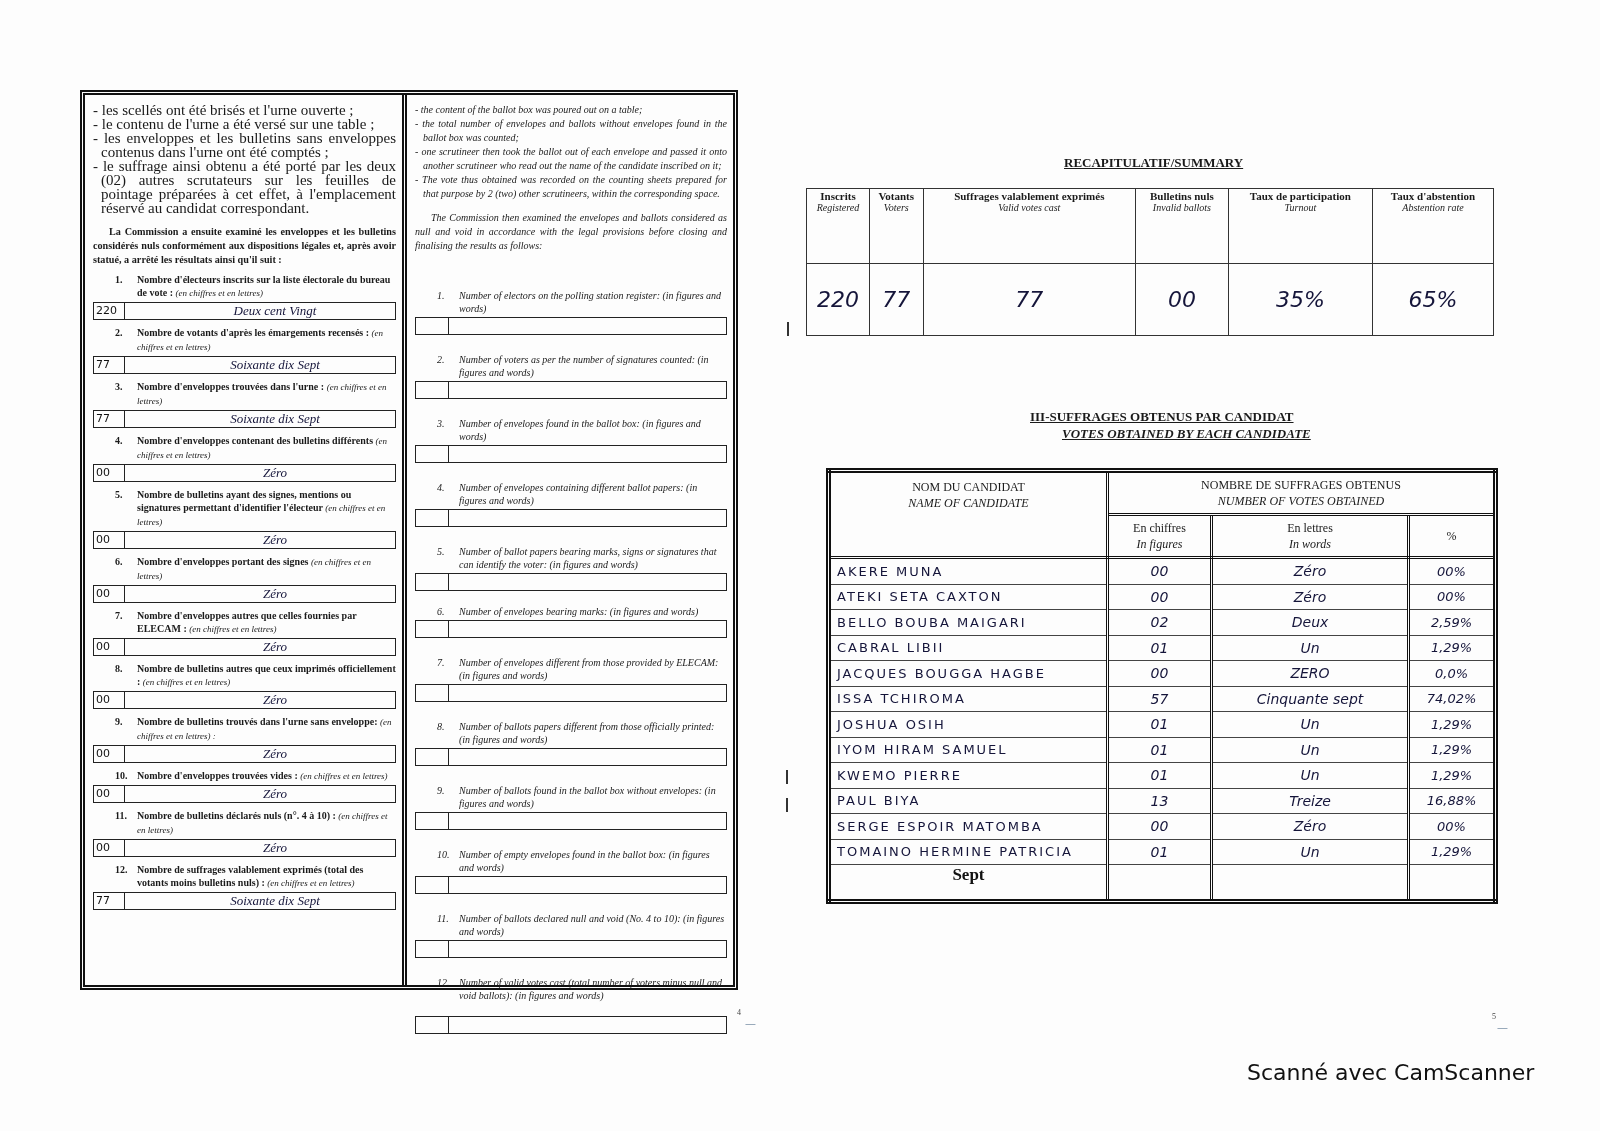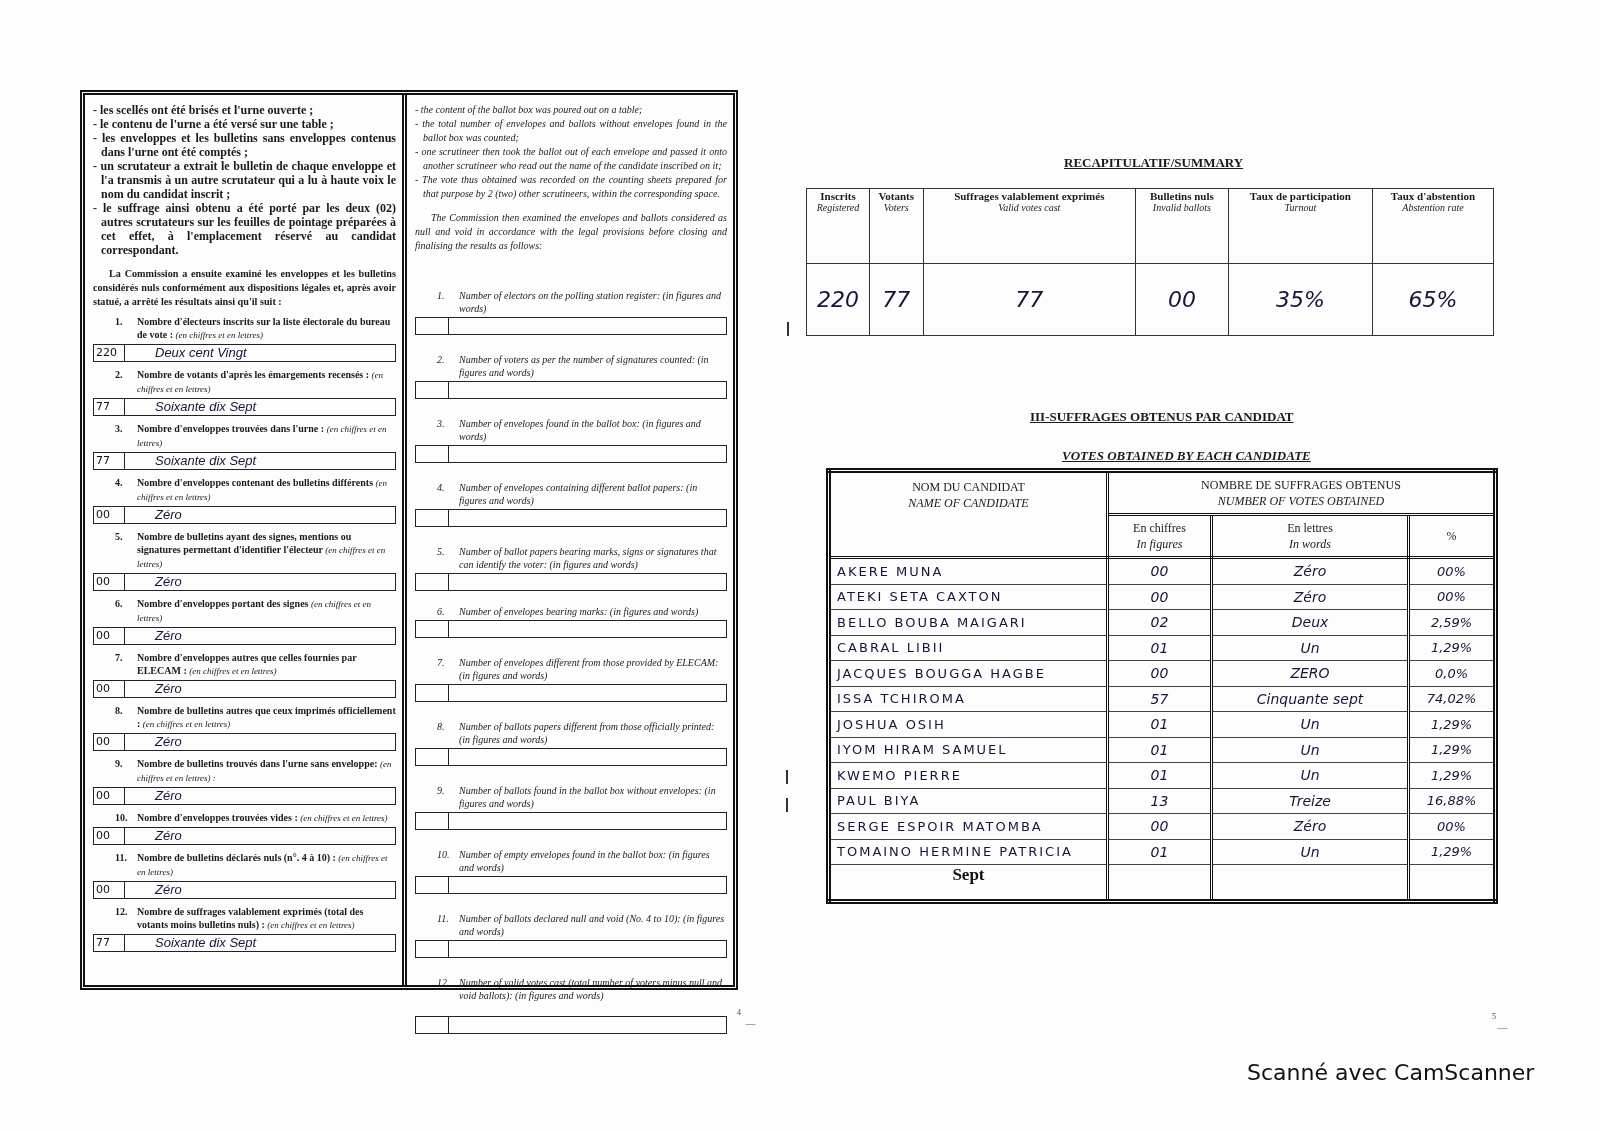--- a/index.html
+++ b/index.html
@@ -1,33 +1,33 @@
 <!DOCTYPE html>
 <html><head>
 <meta charset="utf-8">
 <style>
   html,body{margin:0;padding:0;}
   body{width:1600px;height:1131px;background:#fdfdfd;position:relative;overflow:hidden;font-family:"Liberation Serif","DejaVu Serif",serif;color:#1a1a1a;}
   .page-left{position:absolute;left:80px;top:90px;width:658px;height:900px;border:4px double #111;border-width:5px;box-sizing:border-box;display:flex;}
   .col{box-sizing:border-box;padding:8px 6px 4px 8px;height:100%;}
   .col-fr{width:322px;border-right:5px double #111;}
   .col-en{flex:1;font-style:italic;}
-  .bullets{margin:0;padding:0;list-style:none;font-size:12px;line-height:14px;font-weight:bold;}
+  .bullets{margin:0;padding:0;list-style:none;font-size:15px;line-height:14px;font-weight:normal;}
   .bullets li{padding-left:8px;text-indent:-8px;text-align:justify;}
   .col-en .bullets{font-weight:normal;font-size:10px;}
   .para{font-size:10.2px;line-height:14px;text-align:justify;text-indent:16px;margin:10px 0 6px 0;font-weight:bold;font-family:Liberation Serif, serif;}
   .col-en .para{font-weight:normal;font-size:10px;}
   .item{margin-top:6px;}
   .item-label{font-size:10px;line-height:13px;font-weight:bold;display:flex;padding-left:22px;}
   .col-en .item-label{font-weight:normal;}
   .item-num{width:22px;flex:none;}
   .item-sub{font-style:italic;font-weight:normal;font-size:9px;}
   .field{margin-top:2px;height:16px;border:1.5px solid #222;display:flex;}
   .field-fig{width:28px;border-right:1.5px solid #222;font-family:"DejaVu Sans",sans-serif;font-size:11px;color:#111;padding-left:2px;line-height:16px;}
-  .field-words{flex:1;font-family:Liberation Sans, sans-serif;font-style:italic;font-size:13px;color:#15153a;padding-left:30px;line-height:15px;}
+  .field-words{flex:1;font-family:Liberation Serif, serif;font-style:italic;font-size:13px;color:#15153a;padding-left:30px;line-height:15px;text-align:center;}
   .col-en .field-fig{width:30px;}
   .page-num{position:absolute;font-size:8px;color:#444;}
   .corner{position:absolute;width:10px;height:6px;border-bottom:1px solid #9ab;transform:skewX(-40deg);}
   .section-title{position:absolute;font-weight:bold;font-size:13px;text-decoration:underline;}
   table{border-collapse:collapse;}
   .summary{position:absolute;left:806px;top:188px;width:688px;height:148px;}
   .summary td,.summary th{border:1.3px solid #333;text-align:center;vertical-align:top;}
   .summary th{height:72px;font-size:11px;font-weight:bold;}
   .summary th i{font-weight:normal;font-size:10px;display:block;}
   .summary td{font-family:"DejaVu Sans",sans-serif;font-size:22px;color:#15153a;vertical-align:middle;font-style:italic;}
@@ -44,21 +44,20 @@
 </style>
 </head>
 <body>
 
 <div class="page-left">
   <div class="col col-fr">
     <ul class="bullets">
       <li>- les scellés ont été brisés et l'urne ouverte ;</li>
       <li>- le contenu de l'urne a été versé sur une table ;</li>
       <li>- les enveloppes et les bulletins sans enveloppes contenus dans l'urne ont été comptés ;</li>
-      <li>- un scrutateur a extrait le bulletin de chaque enveloppe et l'a transmis à un autre scrutateur qui a lu à haute voix le nom du candidat inscrit ;</li>
       <li>- le suffrage ainsi obtenu a été porté par les deux (02) autres scrutateurs sur les feuilles de pointage préparées à cet effet, à l'emplacement réservé au candidat correspondant.</li>
     </ul>
     <p class="para">La Commission a ensuite examiné les enveloppes et les bulletins considérés nuls conformément aux dispositions légales et, après avoir statué, a arrêté les résultats ainsi qu'il suit :</p>
 
     <div class="item">
       <div class="item-label">
           <span class="item-num">1.</span>
           <span><span>Nombre d'électeurs inscrits sur la liste électorale du bureau de vote :</span> <span class="item-sub">(en chiffres et en lettres)</span></span>
         </div>
       <div class="field">
@@ -336,21 +335,21 @@
     <td>00</td>
     <td>35%</td>
     <td>65%</td>
   </tr>
 </tbody>
   </table>
 
 <div class="section-title" style="left:1030px;top:409px;text-decoration:none">
   <span style="text-decoration:underline">III-SUFFRAGES OBTENUS PAR CANDIDAT</span>
 </div>
-<div class="section-title" style="left:1062px;top:448px;font-style:italic">VOTES OBTAINED BY EACH CANDIDATE</div>
+<div class="section-title" style="left:1062px;top:426px;font-style:italic">VOTES OBTAINED BY EACH CANDIDATE</div>
 
 <table class="votes">
   <tbody>
       <tr>
     <th rowspan="2" style="width:270px;vertical-align:top;padding-top:6px"><span>NOM DU CANDIDAT</span><i>NAME OF CANDIDATE</i></th>
     <th colspan="3" style="height:38px"><span>NOMBRE DE SUFFRAGES OBTENUS</span><i>NUMBER OF VOTES OBTAINED</i></th>
   </tr>
   <tr>
     <th style="width:98px;height:38px"><span>En chiffres</span><i>In figures</i></th>
     <th style="width:190px"><span>En lettres</span><i>In words</i></th>

